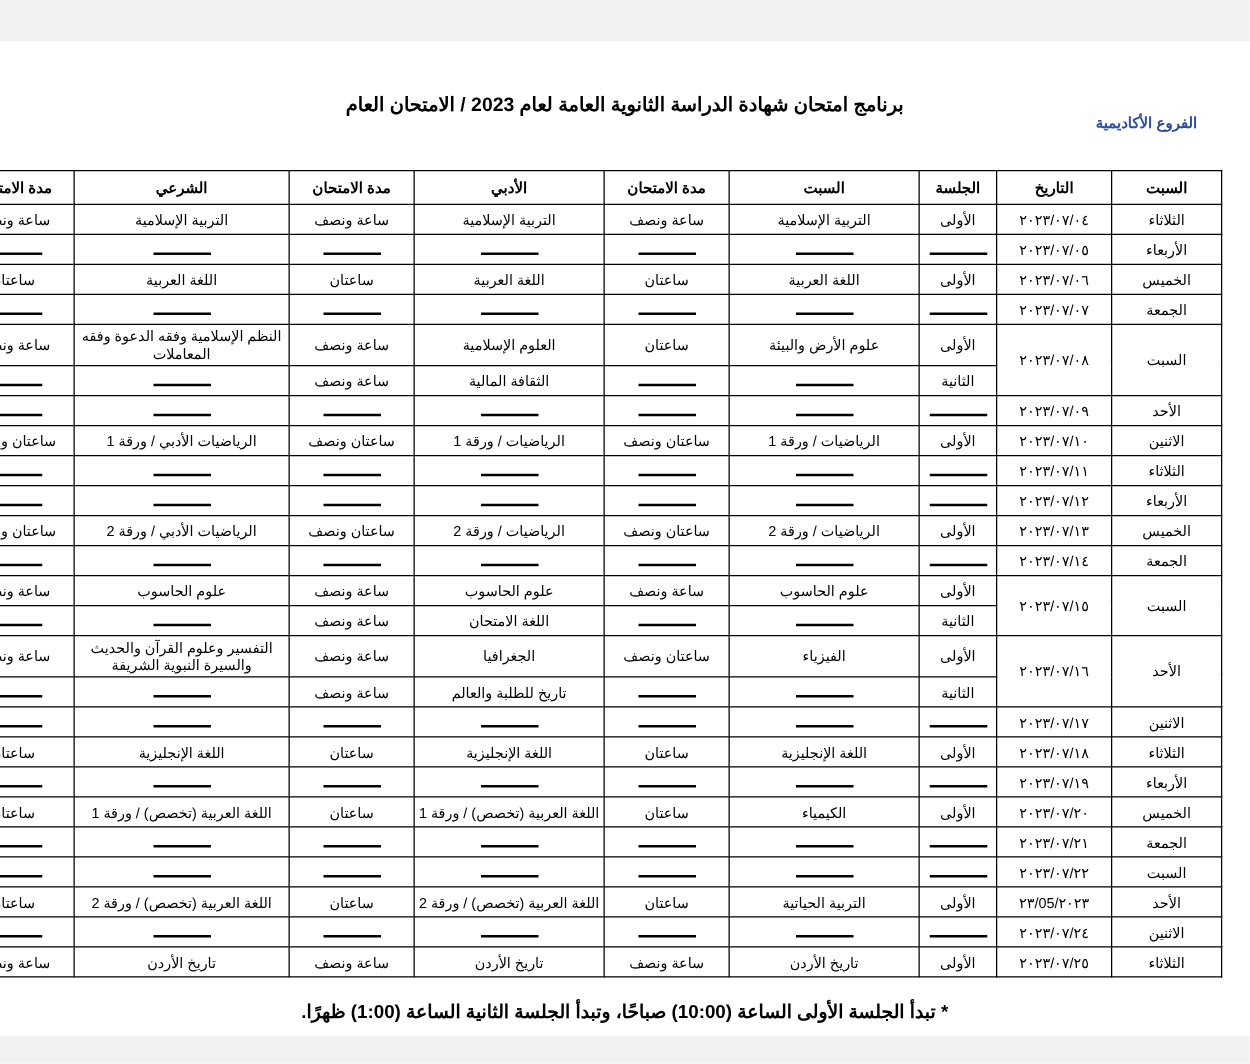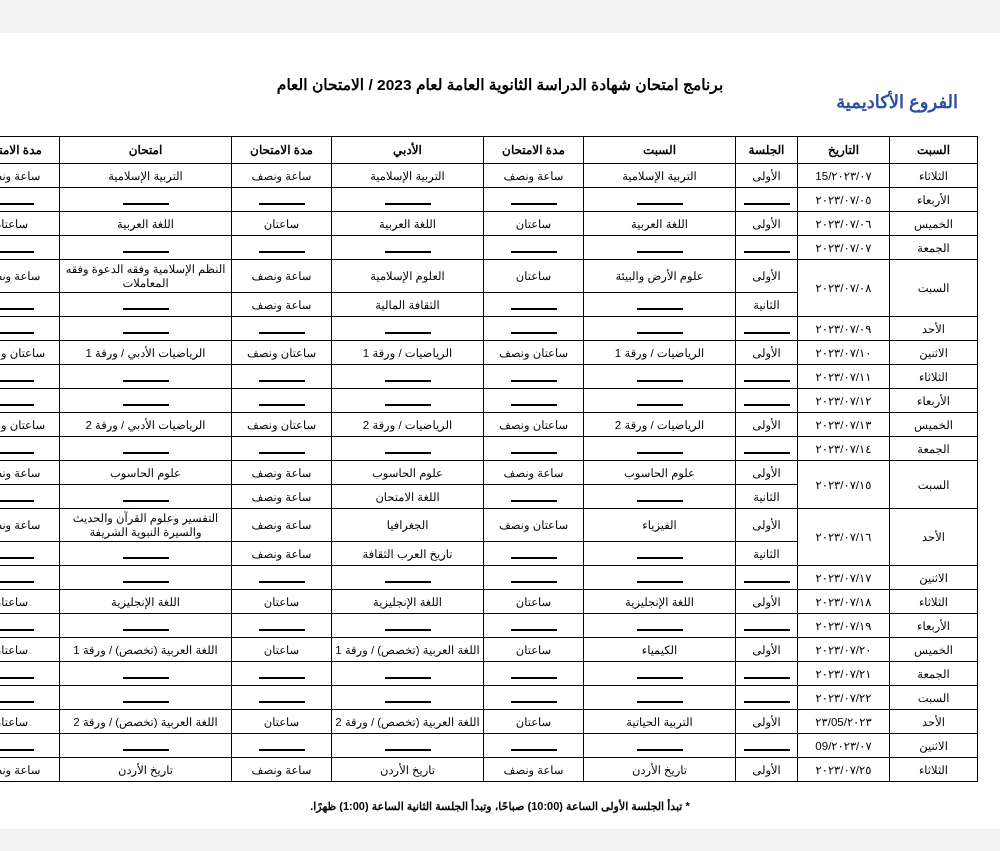--- a/index.html
+++ b/index.html
@@ -53,21 +53,21 @@
   }
   .title-line {
     display: block;
   }
   .branch-label {
     position: absolute;
     top: 58px;
     right: 42px;
     color: #2d4fa0;
     font-weight: bold;
-    font-size: 18px;
+    font-size: 12px;
   }
   table.schedule {
     position: absolute;
     top: 136px;
     right: 22px;
     width: 956px;
     border-collapse: collapse;
     table-layout: fixed;
     font-size: 11.5px;
   }
@@ -97,21 +97,21 @@
     border-bottom: 2px solid #000;
     height: 7px;
     vertical-align: middle;
   }
   .footnote {
     position: absolute;
     left: 0;
     right: 0;
     top: 800px;
     text-align: center;
-    font-size: 11px;
+    font-size: 15px;
     font-weight: bold;
     color: #000;
   }
   
   col.c-day { width: 88px; }
   col.c-date { width: 92px; }
   col.c-session { width: 62px; }
   col.c-subject { width: 152px; }
   col.c-dur { width: 100px; }
   col.c-subject-sh { width: 172px; }
@@ -146,28 +146,28 @@
     </colgroup>
     <thead>
       <tr>
         <th>السبت</th>
         <th>التاريخ</th>
         <th>الجلسة</th>
         <th>السبت</th>
         <th>مدة الامتحان</th>
         <th>الأدبي</th>
         <th>مدة الامتحان</th>
-        <th>امتحان</th>
+        <th>الشرعي</th>
         <th>مدة الامتحان</th>
       </tr>
     </thead>
     <tbody id="schedule-body">
         <tr>
           <td>الثلاثاء</td>
-          <td>٢٠٢٣/٠٧/15</td>
+          <td>٢٠٢٣/٠٧/٠٤</td>
           <td>الأولى</td>
           <td>التربية الإسلامية</td>
           <td class="dur">ساعة ونصف</td>
           <td>التربية الإسلامية</td>
           <td class="dur">ساعة ونصف</td>
           <td>التربية الإسلامية</td>
           <td class="dur">ساعة ونصف</td>
         </tr>
         <tr>
           <td class="gray">الأربعاء</td>
@@ -316,21 +316,21 @@
           <td class="dur">ساعتان ونصف</td>
           <td>الجغرافيا</td>
           <td class="dur">ساعة ونصف</td>
           <td>التفسير وعلوم القرآن والحديث والسيرة النبوية الشريفة</td>
           <td class="dur">ساعة ونصف</td>
         </tr>
         <tr>
           <td class="cyan">الثانية</td>
           <td class="cyan"><span class="dash"></span></td>
           <td class="cyan dur"><span class="dash"></span></td>
-          <td class="cyan">تاريخ العرب الثقافة</td>
+          <td class="cyan">تاريخ للطلبة والعالم</td>
           <td class="cyan dur">ساعة ونصف</td>
           <td class="cyan"><span class="dash"></span></td>
           <td class="cyan dur"><span class="dash"></span></td>
         </tr>
         <tr>
           <td class="gray">الاثنين</td>
           <td class="gray">٢٠٢٣/٠٧/١٧</td>
           <td class="gray"><span class="dash"></span></td>
           <td class="gray"><span class="dash"></span></td>
           <td class="gray dur"><span class="dash"></span></td>
@@ -400,21 +400,21 @@
           <td>الأولى</td>
           <td>التربية الحياتية</td>
           <td class="dur">ساعتان</td>
           <td>اللغة العربية (تخصص) / ورقة 2</td>
           <td class="dur">ساعتان</td>
           <td>اللغة العربية (تخصص) / ورقة 2</td>
           <td class="dur">ساعتان</td>
         </tr>
         <tr>
           <td class="gray">الاثنين</td>
-          <td class="gray">٢٠٢٣/٠٧/09</td>
+          <td class="gray">٢٠٢٣/٠٧/٢٤</td>
           <td class="gray"><span class="dash"></span></td>
           <td class="gray"><span class="dash"></span></td>
           <td class="gray dur"><span class="dash"></span></td>
           <td class="gray"><span class="dash"></span></td>
           <td class="gray dur"><span class="dash"></span></td>
           <td class="gray"><span class="dash"></span></td>
           <td class="gray dur"><span class="dash"></span></td>
         </tr>
         <tr>
           <td>الثلاثاء</td>

